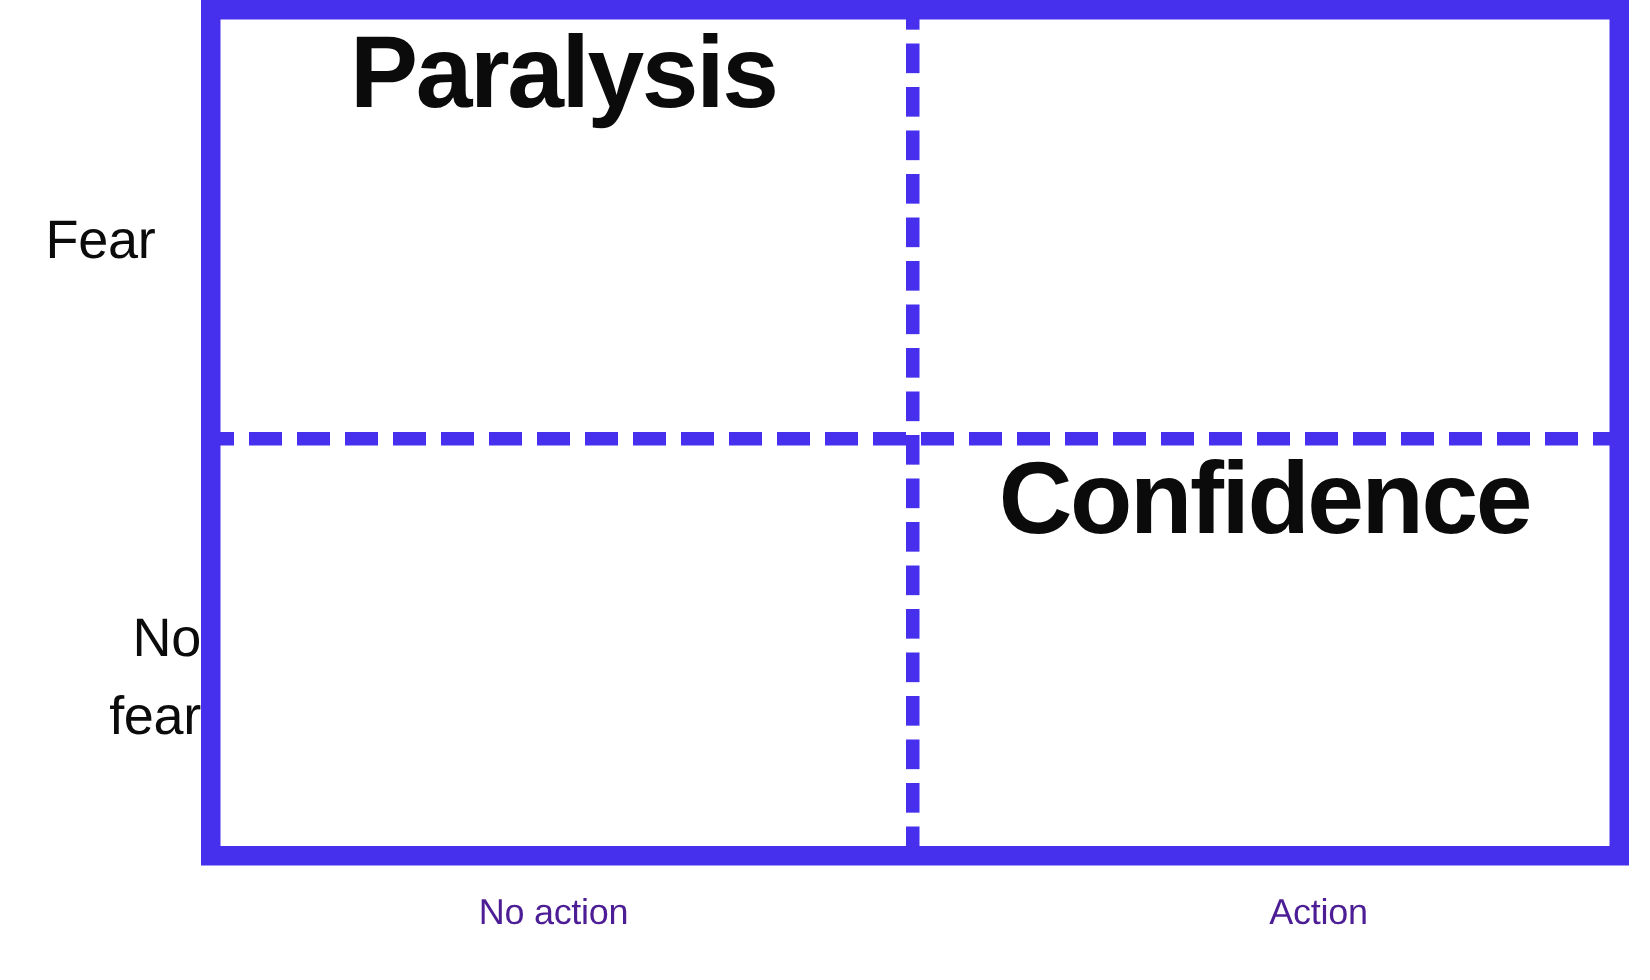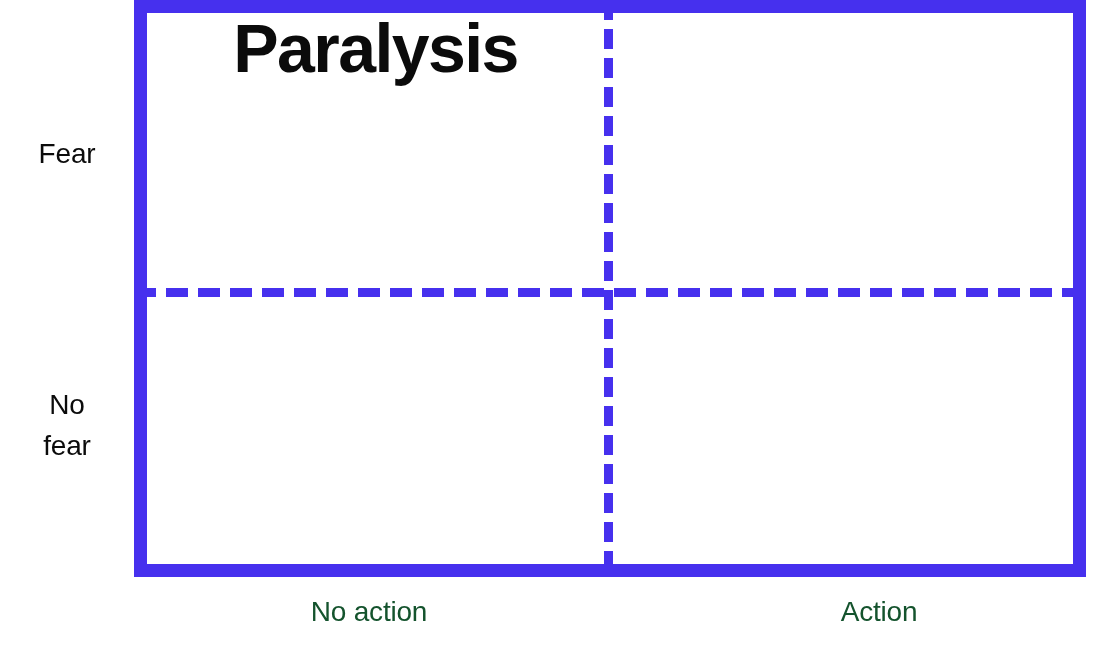--- a/index.html
+++ b/index.html
@@ -19,37 +19,37 @@
     height: 653px;
     background: #ffffff;
   }
 
   
   .y-axis-label {
     position: absolute;
     left: 0;
     width: 134px;
     text-align: center;
-    font-size: 28px;
+    font-size: 36px;
     font-weight: 400;
     color: #0b0b0b;
     line-height: 1.45;
     letter-spacing: -0.2px;
   }
   #y-label-fear   { top: 134px; height: 36px; }
-  #y-label-nofear { top: 385px; height: 86px; }
+  #y-label-nofear { top: 399px; height: 86px; text-align: right; }
 
   
   .x-axis-label {
     position: absolute;
     top: 592px;
     height: 42px;
-    font-size: 28px;
+    font-size: 24px;
     font-weight: 400;
-    color: #14532d;
+    color: #4c1d95;
     text-align: center;
     letter-spacing: -0.2px;
     line-height: 1.45;
   }
   #x-label-no-action { left: 134px;  width: 470px; }
   #x-label-action    { left: 638px;  width: 482px; }
 
   
   #matrix-frame {
     position: absolute;
@@ -140,20 +140,23 @@
 
   <div id="matrix-frame">
     <div id="matrix-grid">
 
       <div class="quadrant" id="quadrant-top-left">
         <span class="quadrant-label label-dark">Paralysis</span>
       </div>
 
 
 
+      <div class="quadrant" id="quadrant-bottom-right">
+        <span class="quadrant-label label-dark">Confidence</span>
+      </div>
 
       <div id="divider-vertical"></div>
       <div id="divider-horizontal"></div>
 
     </div>
   </div>
 
   <div class="x-axis-label" id="x-label-no-action">No action</div>
 
   <div class="x-axis-label" id="x-label-action">Action</div>

